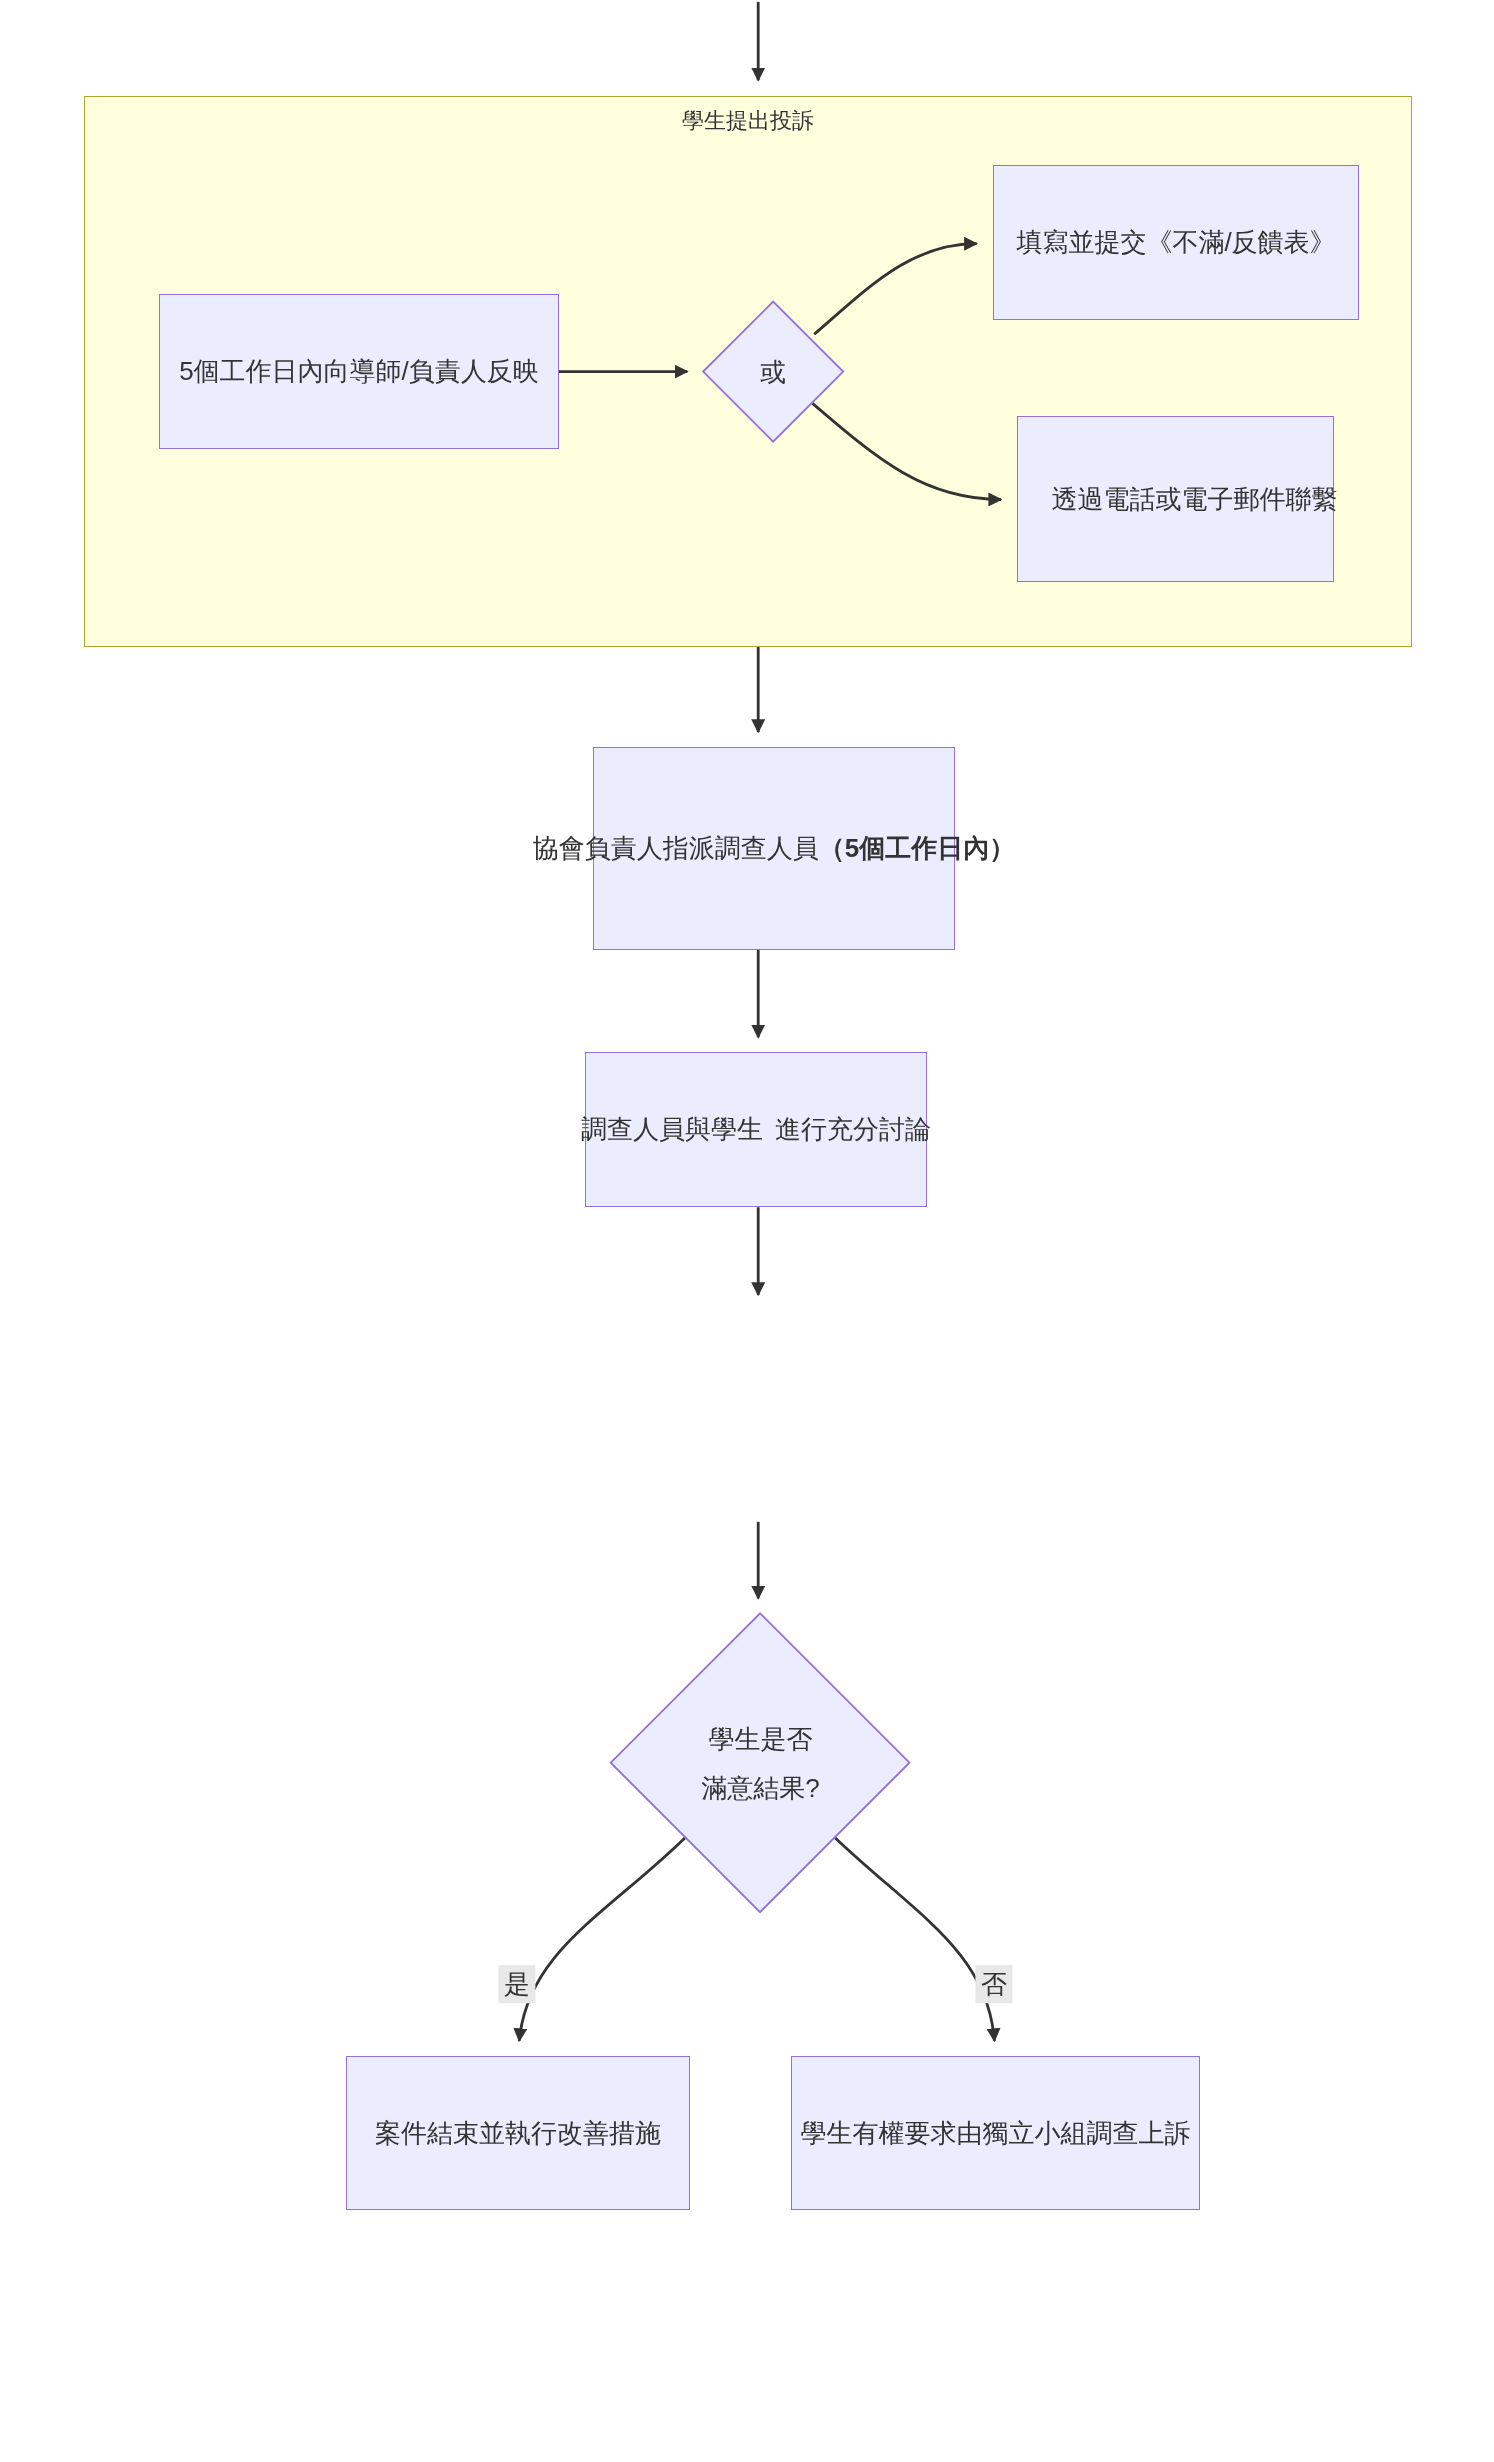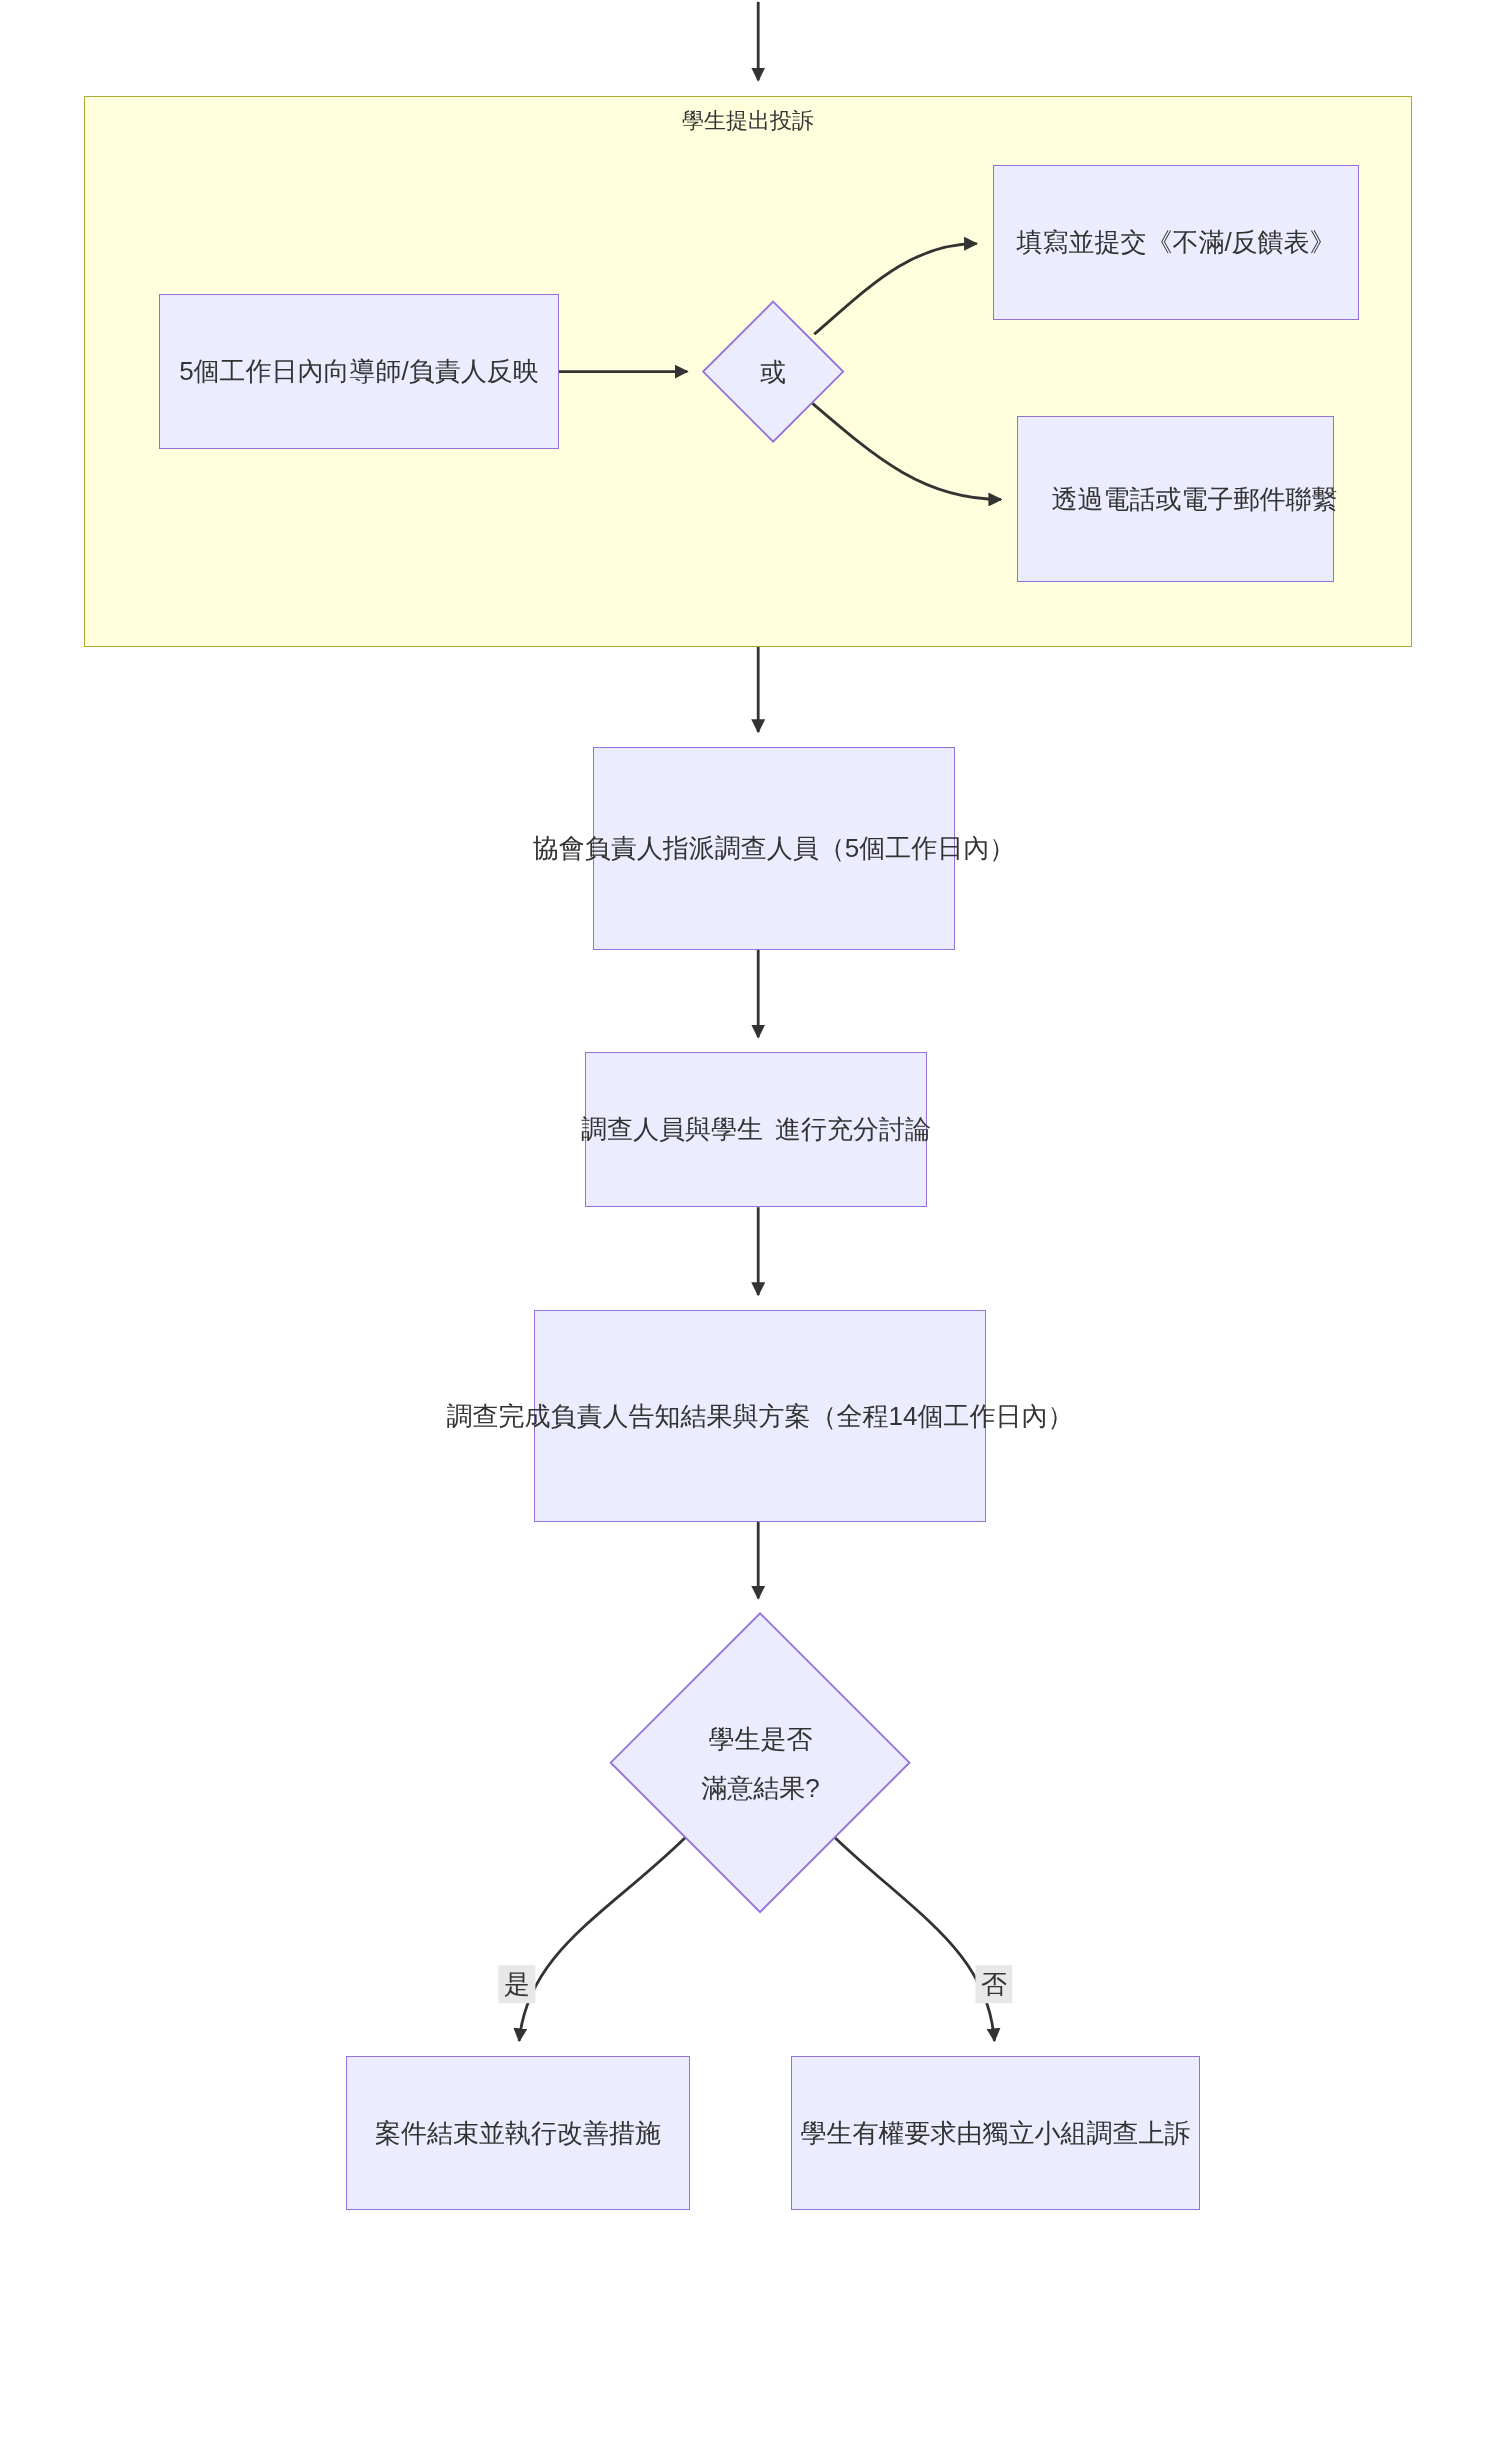--- a/index.html
+++ b/index.html
@@ -50,21 +50,21 @@
     justify-content: center;
     text-align: center;
     font-size: 26px;
   }
   .node .line {
     display: block;
     line-height: 49px;
     white-space: nowrap;
   }
   .node .strong {
-    font-weight: 400;
+    font-weight: 700;
   }
   .diamond-label {
     position: absolute;
     display: flex;
     flex-direction: column;
     align-items: center;
     justify-content: center;
     text-align: center;
     font-size: 26px;
     pointer-events: none;
@@ -153,25 +153,20 @@
     <span class="line">協會負責人指派</span>
     <span class="line">調查人員</span>
     <span class="line strong">（5個工作日內）</span>
   </div>
 
   <div class="node n-discuss">
     <span class="line">調查人員與學生</span>
     <span class="line">進行充分討論</span>
   </div>
 
-  <div class="node n-complete">
-    <span class="line">調查完成</span>
-    <span class="line">負責人告知結果與方案</span>
-    <span class="line strong">（全程14個工作日內）</span>
-  </div>
 
   <div class="diamond-label l-decision">
     <span class="line">學生是否</span>
     <span class="line">滿意結果?</span>
   </div>
 
   <div class="edge-label el-yes">是</div>
   <div class="edge-label el-no">否</div>
 
   <div class="node n-closed">

